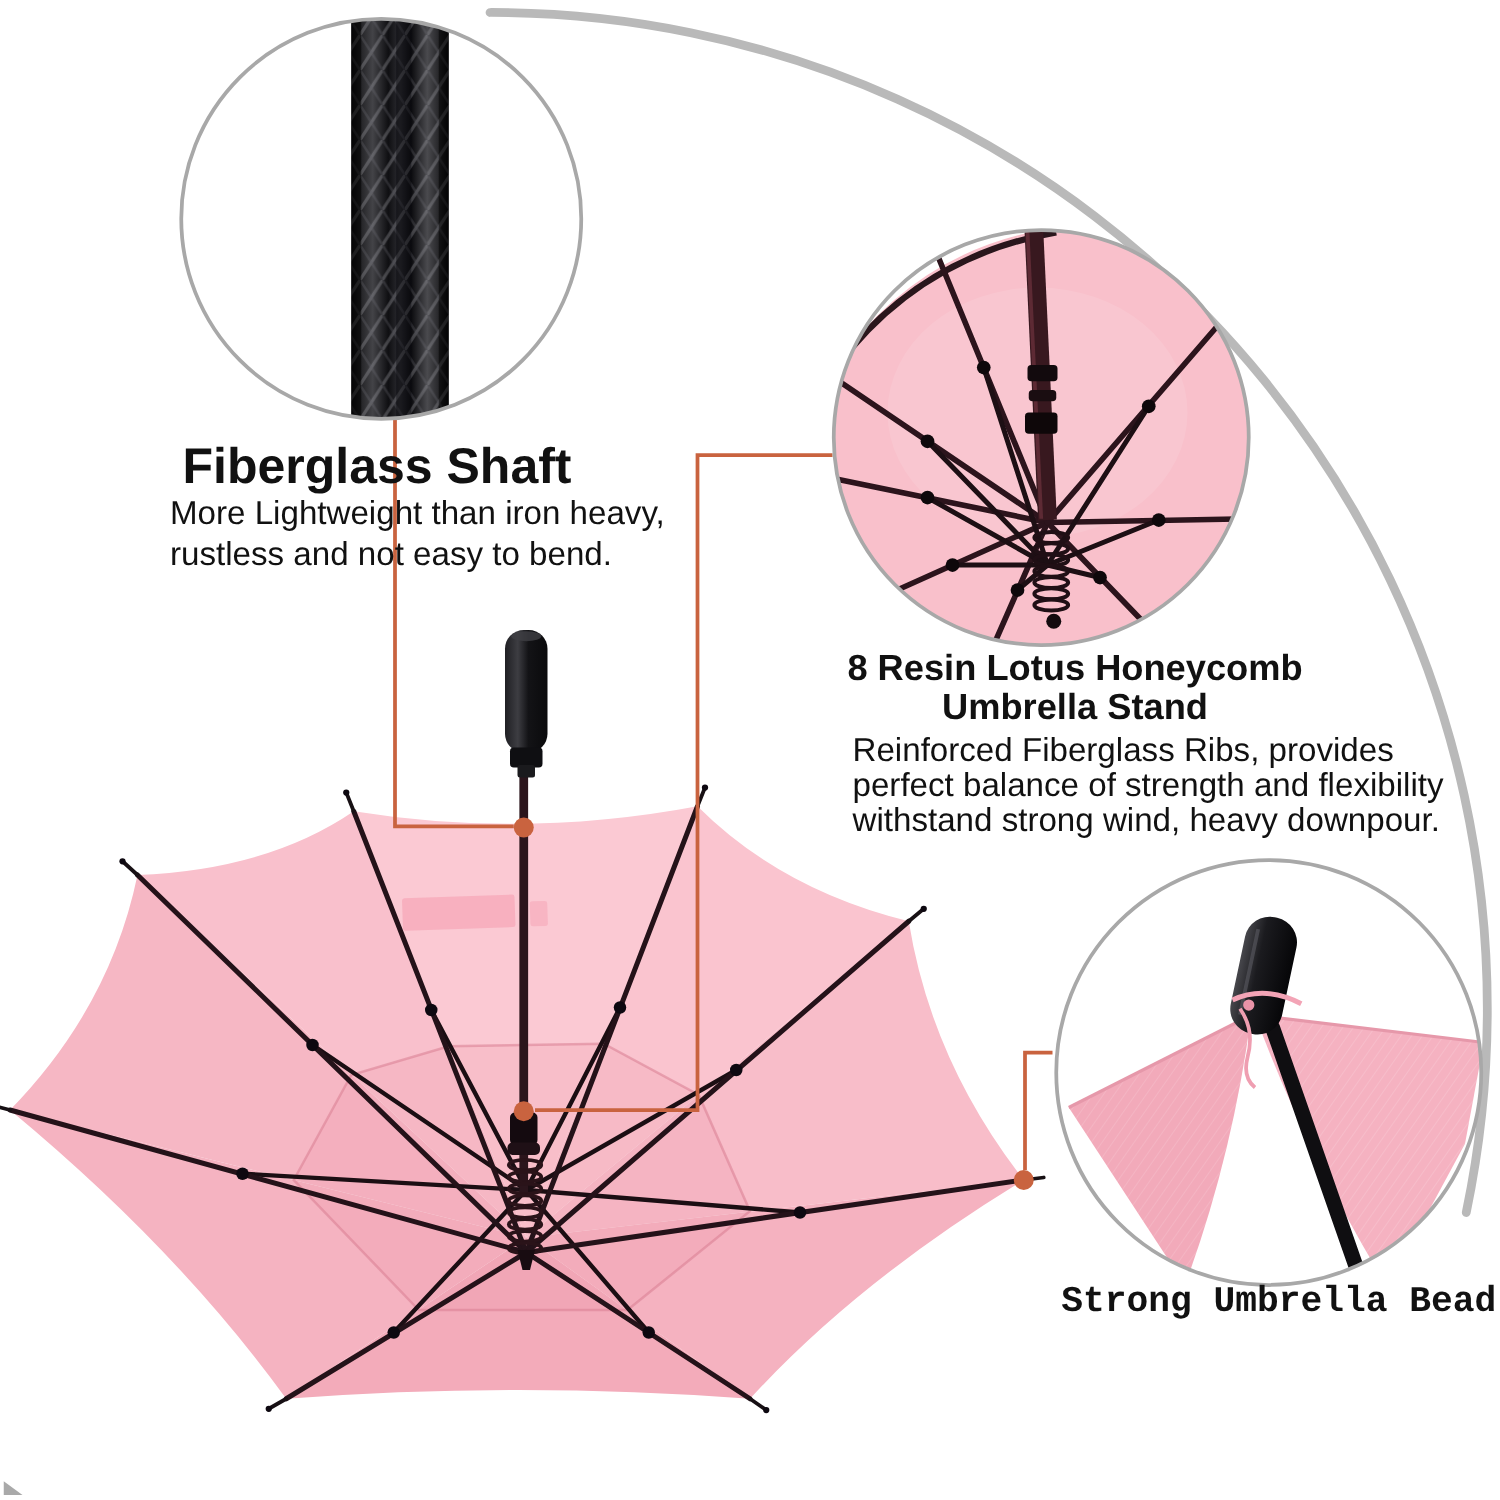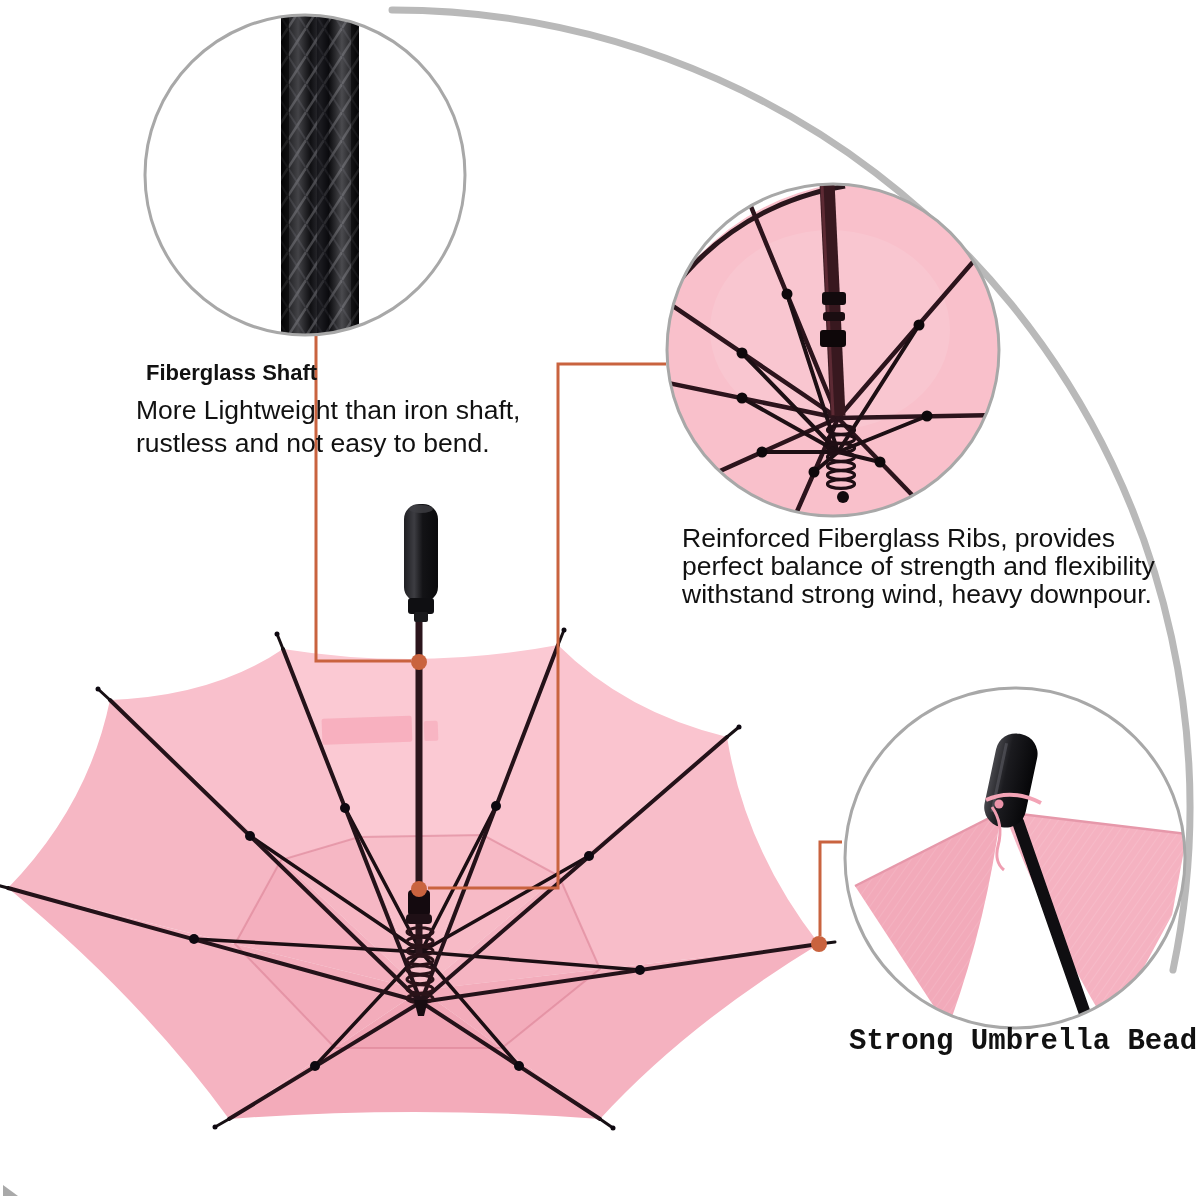--- a/index.html
+++ b/index.html
@@ -11,21 +11,21 @@
   }
   html,body{margin:0;padding:0;background:#ffffff;}
   #stage{
     position:relative;width:1200px;height:1200px;background:#fff;overflow:hidden;
     font-family:"Liberation Sans", sans-serif;color:var(--ink);
   }
   #artwork{position:absolute;left:0;top:0;}
   .annot{position:absolute;}
   .annot h2{
     margin:0;font-family:"Liberation Sans",sans-serif;font-weight:bold;
-    font-size:22px;line-height:34px;color:var(--ink);white-space:pre;
+    font-size:40px;line-height:34px;color:var(--ink);white-space:pre;
   }
   .annot p{
     margin:4px 0 0 0;font-family:"Liberation Sans",sans-serif;
     font-size:26.5px;color:var(--ink);white-space:pre;
   }
   #annot-shaft p{line-height:33px;}
   #annot-stand h2{font-size:29px;line-height:31px;text-align:center;}
   #annot-stand p{line-height:28px;}
   #annot-bead h2{font-size:29px;line-height:32px;margin-left:4px;font-family:Liberation Mono, monospace;}
   #annot-bead p{line-height:28px;}
@@ -288,25 +288,27 @@
         <circle cx="999" cy="804" r="4.5" fill="#ea93a8"></circle>
       </g>
       <circle class="callout-ring" cx="1015" cy="858" r="170"></circle>
     </g>
 
     <polygon points="3,1185 18,1196 3,1196" fill="#a9a9a9"></polygon>
   </svg>
 
   <div class="annot" id="annot-shaft" style="left:136px;top:356px;width:430px;">
     <h2 style="margin-left:10px;">Fiberglass Shaft</h2>
-    <p>More Lightweight than iron shaft,
+    <p>More Lightweight than iron heavy,
 rustless and not easy to bend.</p>
   </div>
 
   <div class="annot" id="annot-stand" style="left:640px;top:520px;width:530px;">
+    <h2 style="width:440px;">8 Resin Lotus Honeycomb
+Umbrella Stand</h2>
     <p style="margin-left:42px;">Reinforced Fiberglass Ribs, provides
 perfect balance of strength and flexibility
 withstand strong wind, heavy downpour.</p>
   </div>
 
   <div class="annot" id="annot-bead" style="left:845px;top:1026px;width:350px;">
     <h2>Strong Umbrella Bead</h2>
   </div>
 
 </div>

